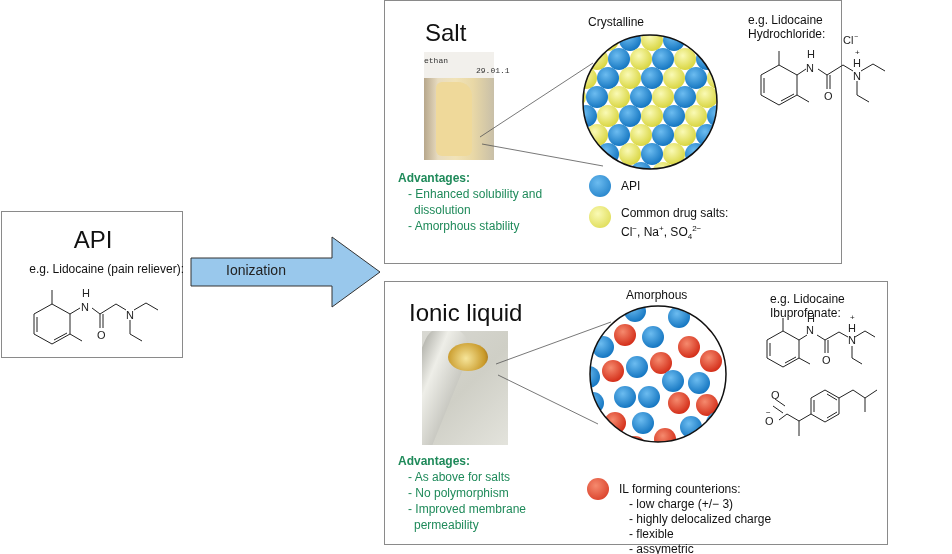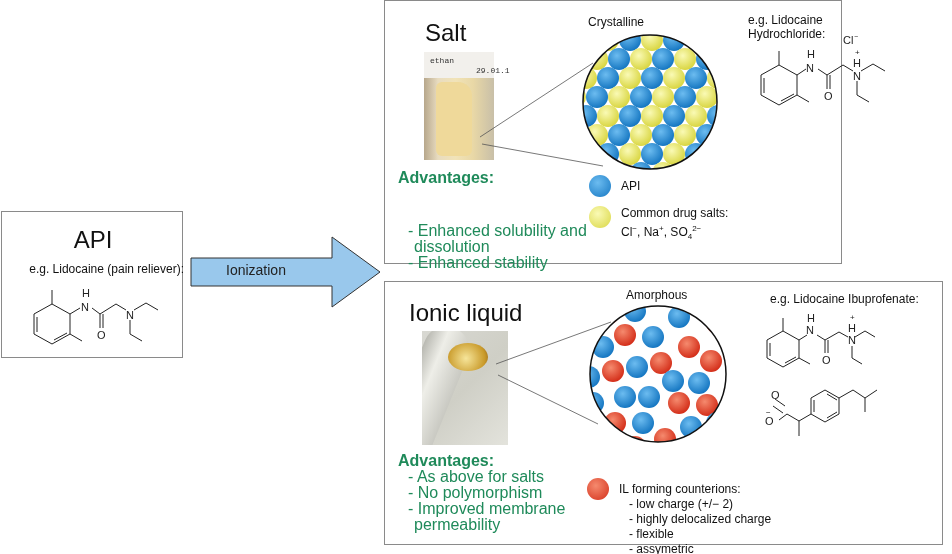--- a/index.html
+++ b/index.html
@@ -2,21 +2,21 @@
 <html><head>
 <meta charset="utf-8">
 <style>
   html, body { margin:0; padding:0; background:#ffffff; }
   body { width:952px; height:554px; position:relative; overflow:hidden;
          font-family:"Liberation Sans", sans-serif; color:#1a1a1a; }
   .box { position:absolute; border:1px solid #8a8a8a; background:#fff; box-sizing:border-box; }
   .abs { position:absolute; }
   .title-big { font-size:24px; color:#111; }
   .small { font-size:12px; color:#111; }
-  .green { color:#1f8a5a; font-size:16px; line-height:16px; }
+  .green { color:#1f8a5a; font-size:12px; line-height:16px; }
   svg { position:absolute; overflow:visible; }
   .photo { position:absolute; border:none; }
   .legend-row { position:absolute; display:flex; align-items:flex-start; }
   .dot { width:22px; height:22px; border-radius:50%; flex:none; }
   .legend-text { font-size:12px; line-height:15px; margin-left:10px; color:#111; }
   sub, sup { font-size:8px; }
 </style>
 </head>
 <body>
 
@@ -51,30 +51,30 @@
 <svg style="left:190px; top:236px;" width="192" height="72" viewBox="0 0 192 72">
   <polygon points="1,22 142,22 142,1 190,36 142,71 142,50 1,50" fill="#99c8ec" stroke="#333" stroke-width="1"></polygon>
 </svg>
 <div class="abs" style="left:226px; top:262px; font-size:14px; color:#222;">Ionization</div>
 
 <div class="box" style="left:384px; top:0; width:458px; height:264px;">
   <div class="abs title-big" style="left:40px; top:18px;">Salt</div>
 
   <div class="photo" style="left:39px; top:51px; width:70px; height:108px; background:linear-gradient(90deg,#b7a78c 0%,#e8dcc0 20%,#f1e3b8 45%,#e9d8a6 70%,#c8bfa8 100%);">
     <div style="position:absolute; left:0; top:0; width:70px; height:26px; background:#f2f0ec;"></div>
-    <div style="position:absolute; left:6px; top:4px; font-size:8px; color:#333; font-family:'Liberation Mono', monospace;">ethan</div>
+    <div style="position:absolute; left:0; top:4px; font-size:8px; color:#333; font-family:'Liberation Mono', monospace;">ethan</div>
     <div style="position:absolute; left:4px; top:14px; font-size:8px; color:#333; font-family:'Liberation Mono', monospace;margin-left:48px;">29.01.1</div>
     <div style="position:absolute; left:12px; top:30px; width:36px; height:74px; background:#efd99a; border-radius:6px 14px 6px 6px;"></div>
   </div>
 
   <div class="abs green" style="left:13px; top:169px;">
     <div style="font-weight:bold;">Advantages:</div>
-    <div style="padding-left:10px;margin-top:37px;">- Enhanced solubility and</div>
+    <div style="padding-left:10px;">- Enhanced solubility and</div>
     <div style="padding-left:16px;">dissolution</div>
-    <div style="padding-left:10px;">- Enhanced stability</div>
+    <div style="padding-left:10px;">- Amorphous stability</div>
   </div>
 
   <svg style="left:0; top:0;" width="559" height="264">
     <line x1="95" y1="136" x2="208" y2="62" stroke="#555" stroke-width="0.8"></line>
     <line x1="97" y1="143" x2="218" y2="165" stroke="#555" stroke-width="0.8"></line>
   </svg>
 
   <div class="abs small" style="left:203px; top:14px;">Crystalline</div>
 
   <svg id="crystal" style="left:197px; top:33px;" width="136" height="136" viewBox="0 0 136 136">
@@ -226,21 +226,21 @@
     <text x="111" y="4" font-size="7" fill="#222">−</text>
     <text x="64" y="23" font-size="11" fill="#222">H</text>
     <text x="63" y="37" font-size="11" fill="#222">N</text>
     <text x="81" y="65" font-size="11" fill="#222">O</text>
     <text x="112" y="20" font-size="8" fill="#222">+</text>
     <text x="110" y="32" font-size="11" fill="#222">H</text>
     <text x="110" y="45" font-size="11" fill="#222">N</text>
   </svg>
 </div>
 
-<div class="box" style="left:384px; top:281px; width:559px; height:264px;">
+<div class="box" style="left:384px; top:281px; width:504px; height:264px;">
   <div class="abs title-big" style="left:24px; top:17px;">Ionic liquid</div>
 
   <div class="photo" style="left:37px; top:49px; width:86px; height:114px; background:linear-gradient(135deg,#d8d8d2 0%,#cfcfc6 50%,#e3e3dc 100%); overflow:hidden;">
     <div style="position:absolute; left:8px; top:6px; width:46px; height:140px; background:linear-gradient(90deg,#b9b9b2,#eeeee8 40%,#c9c9c2); transform:rotate(22deg); transform-origin:top right; border-radius:22px 22px 0 0;"></div>
     <div style="position:absolute; left:26px; top:12px; width:40px; height:28px; border-radius:50%; background:radial-gradient(circle at 45% 55%,#f6e59a,#c99a2a 70%,#8a5a18);"></div>
   </div>
 
   <div class="abs green" style="left:13px; top:171px;">
     <div style="font-weight:bold;">Advantages:</div>
     <div style="padding-left:10px;">- As above for salts</div>
@@ -291,21 +291,21 @@
         <circle cx="46" cy="142" r="11" fill="url(#gRed)"></circle>
         <circle cx="108" cy="146" r="11" fill="url(#gBlue)"></circle>
       </g>
     <circle cx="69" cy="69" r="68" fill="none" stroke="#111" stroke-width="1.5"></circle>
   </svg>
 
   <div class="legend-row" style="left:202px; top:172px;margin-top:24px;">
     <div class="dot" style="background:radial-gradient(circle at 40% 35%,#f58a6e,#d42f1a);"></div>
     <div class="legend-text" style="margin-top:4px;">
       <div>IL forming counterions:</div>
-      <div style="padding-left:10px;">- low charge (+/− 2)</div>
+      <div style="padding-left:10px;">- low charge (+/− 3)</div>
       <div style="padding-left:10px;">- highly delocalized charge</div>
       <div style="padding-left:10px;">- flexible</div>
       <div style="padding-left:10px;">- assymetric</div>
     </div>
   </div>
 
   <div class="abs small" style="left:385px; top:10px;">e.g. Lidocaine Ibuprofenate:</div>
 
   <svg style="left:370px; top:30px;" width="185" height="150" viewBox="0 0 185 150">
     <g stroke="#222" stroke-width="1" fill="none">

